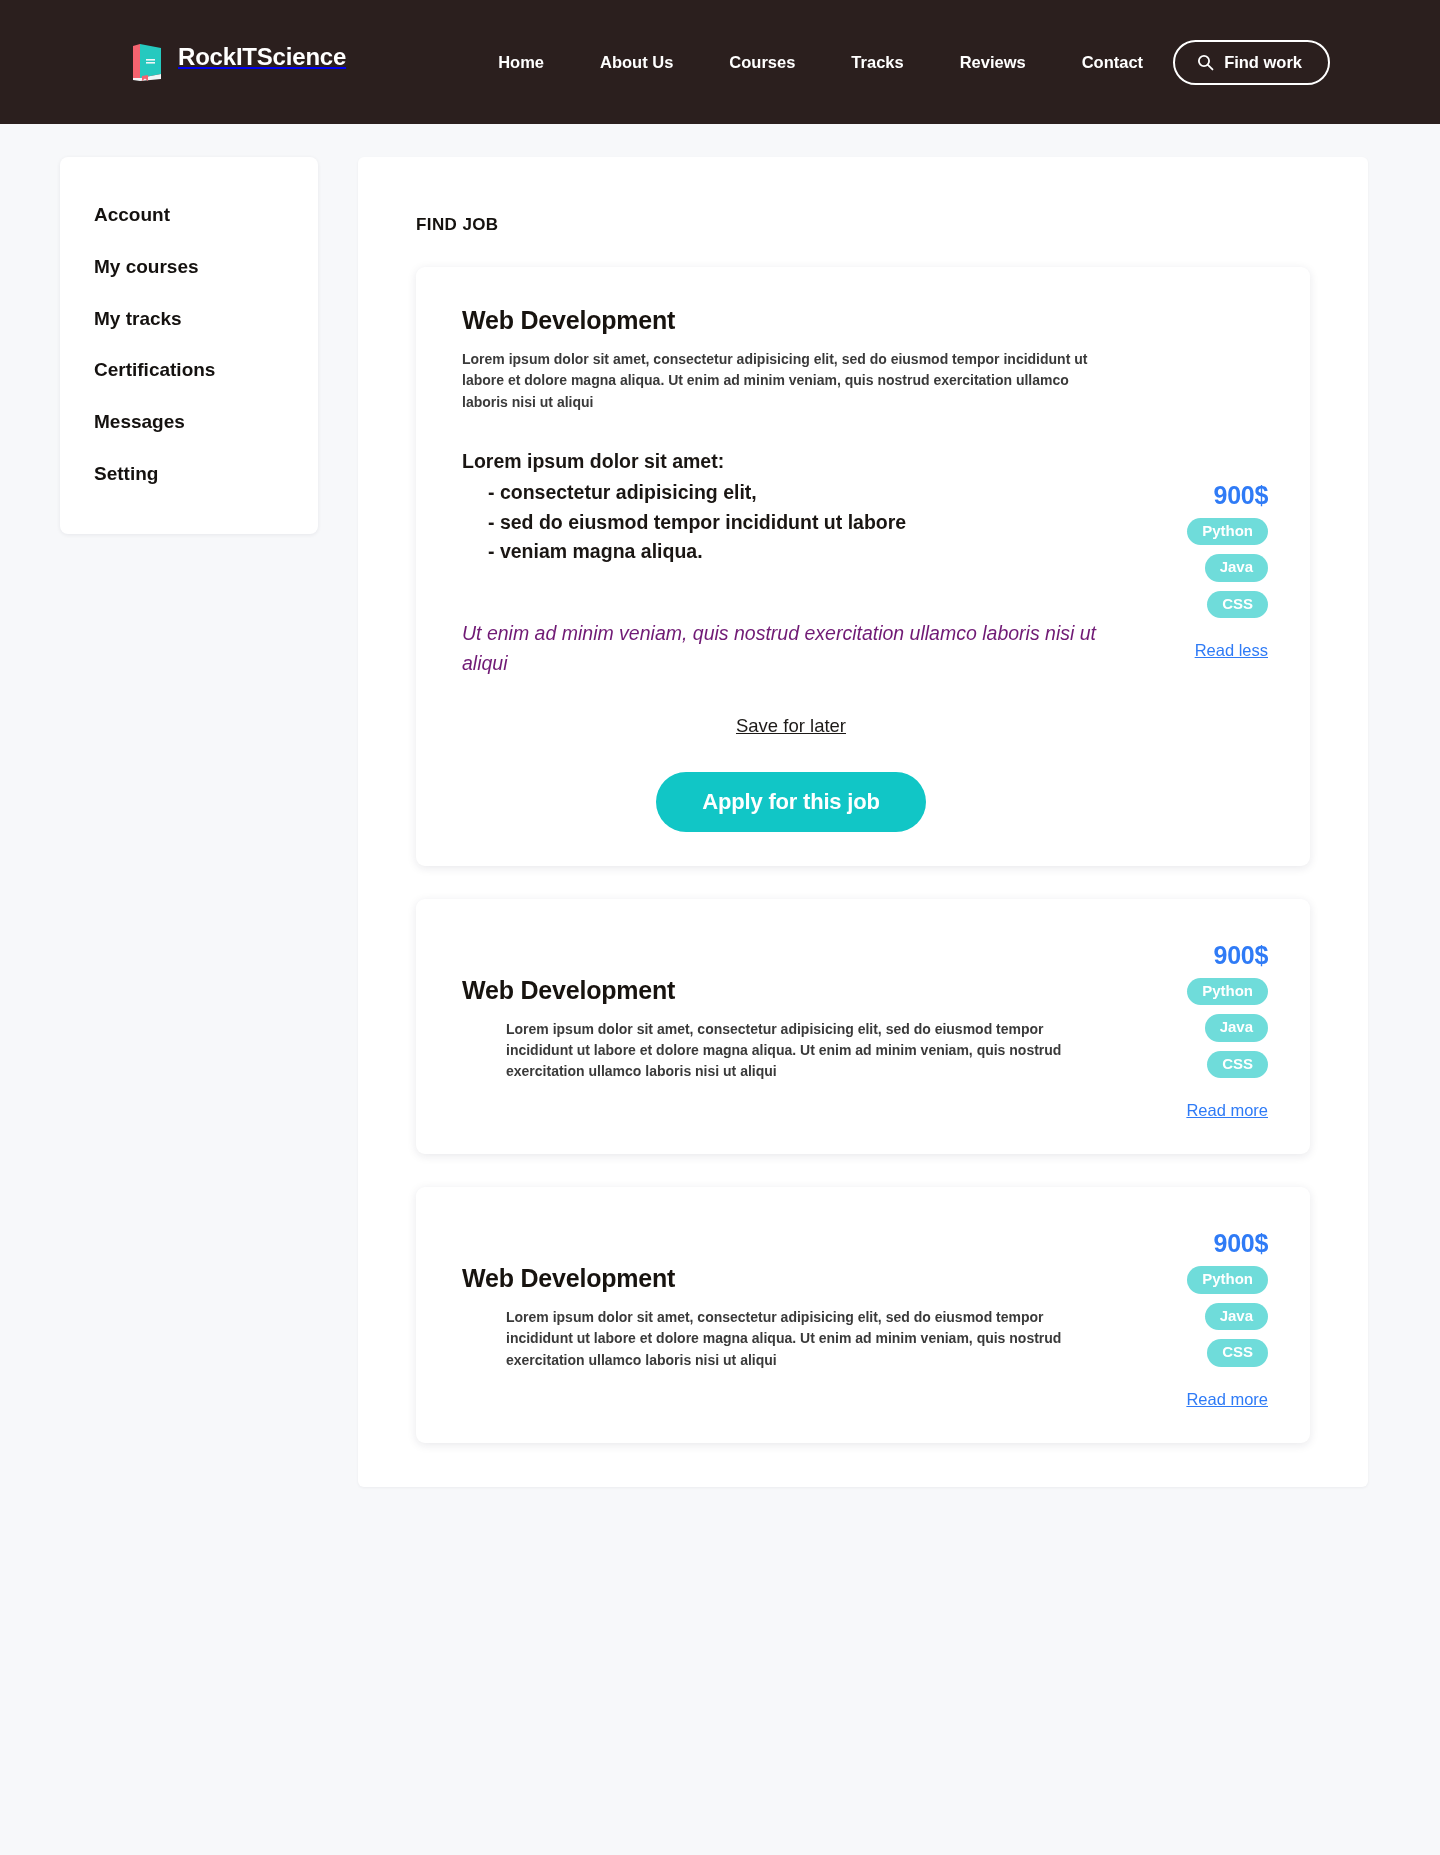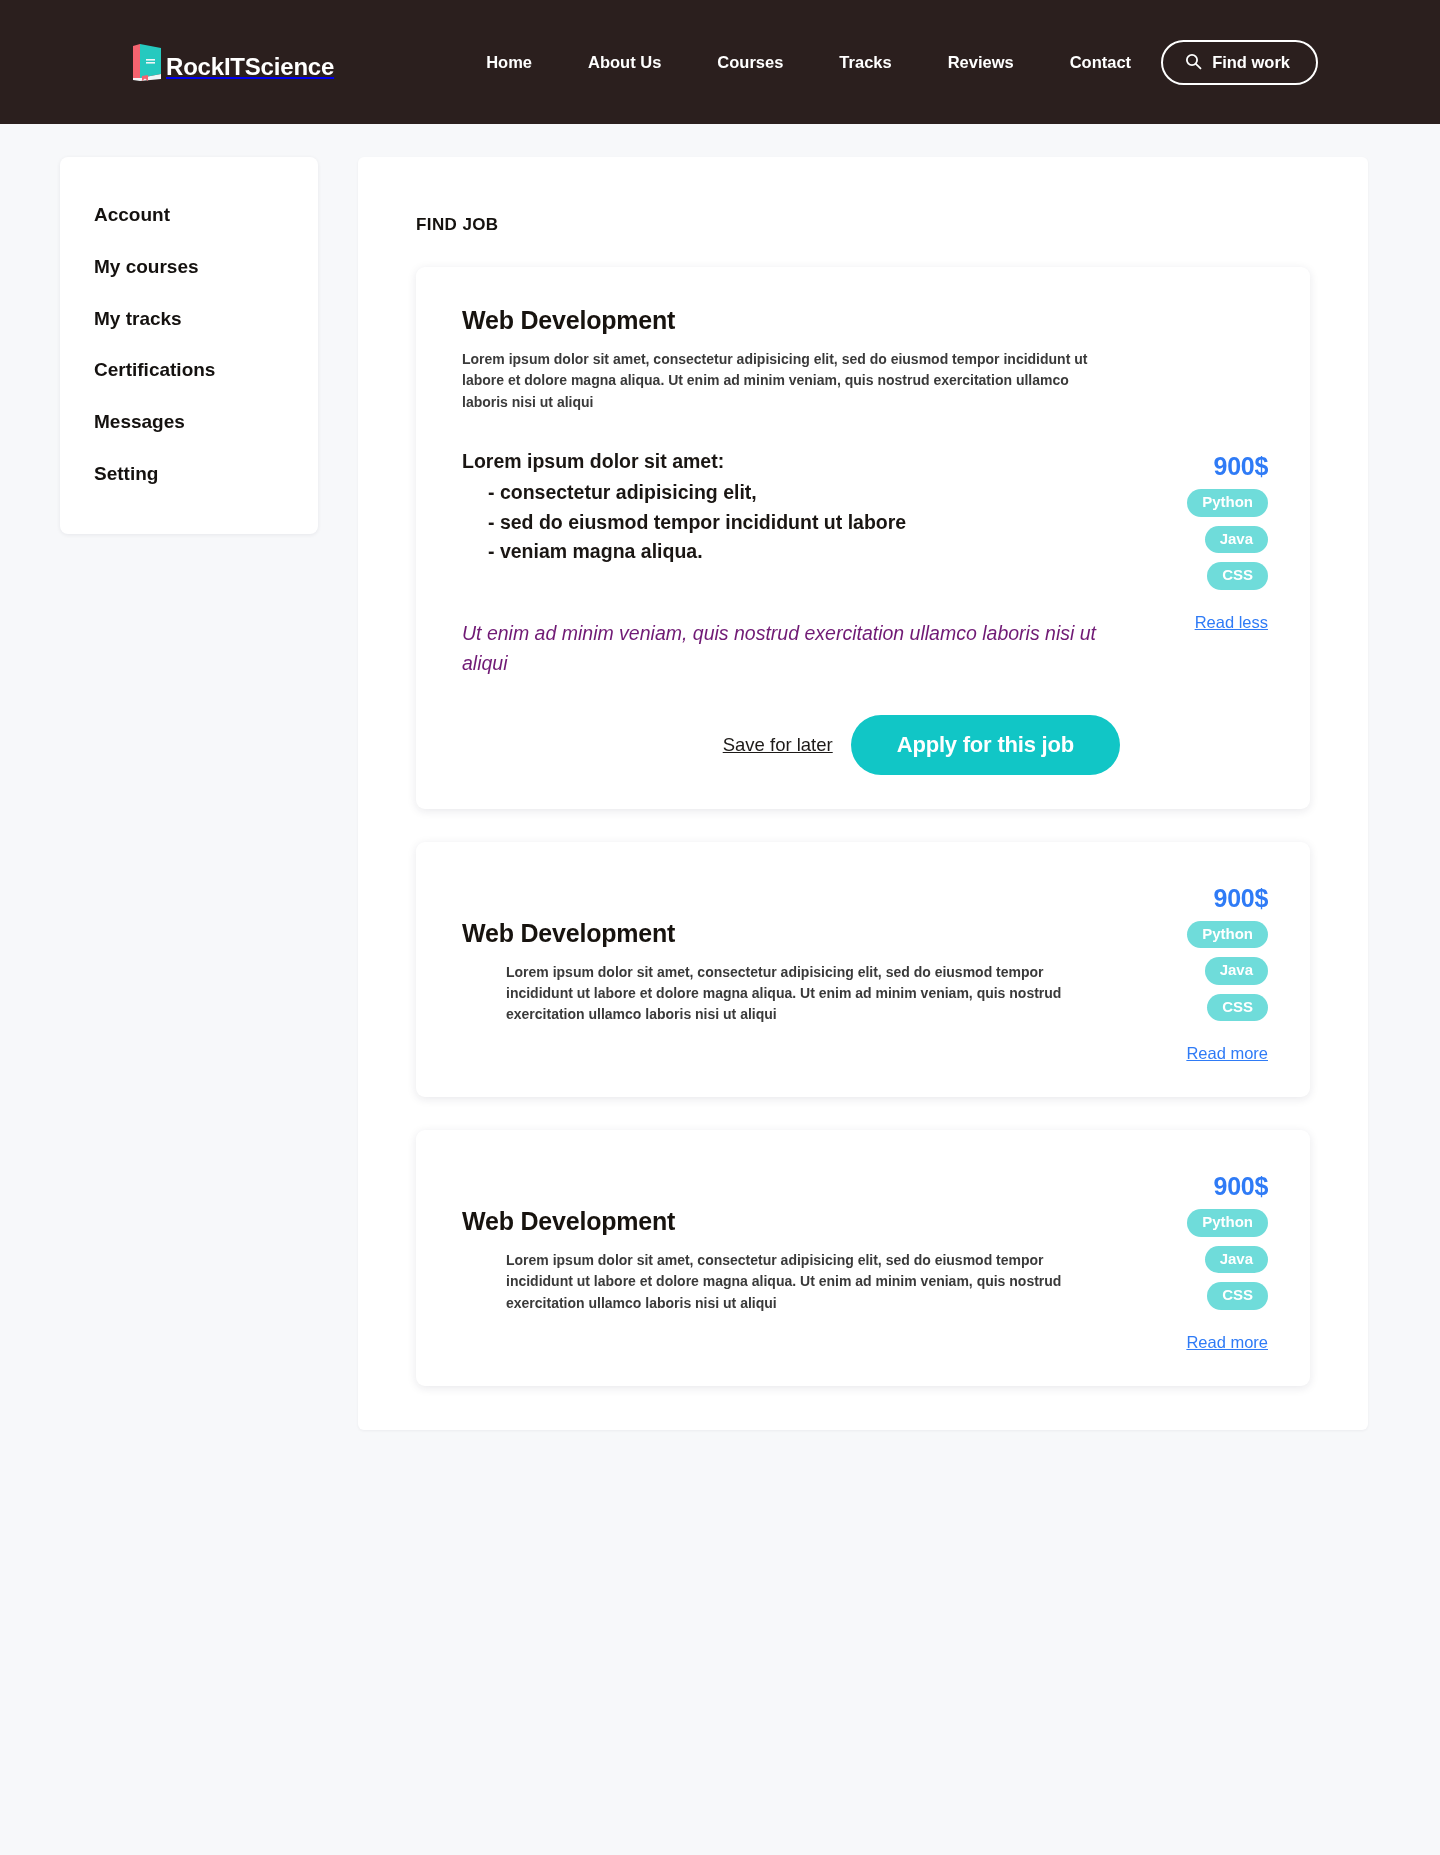--- a/index.html
+++ b/index.html
@@ -18,22 +18,22 @@
   .site-header {
     height: 124px;
     background: #2b1f1e;
     display: flex;
     align-items: center;
     padding: 0 110px 0 130px;
   }
 
   .brand {
     display: flex;
-    align-items: flex-end;
-    gap: 2px;
+    align-items: flex-start;
+    gap: 14px;
     flex: 0 0 auto;
   }
 
   .brand-icon { width: 34px; height: 38px; display: block; }
 
   .brand-name {
     color: #ffffff;
     font-size: 24px;
     font-weight: bold;
     letter-spacing: -0.2px;
@@ -54,20 +54,21 @@
     text-decoration: none;
     padding: 8px 0;
     margin-right: 56px;
     white-space: nowrap;
     cursor: pointer;
   }
   .nav-link:last-of-type { margin-right: 0; }
 
   .find-work-btn {
     display: flex;
+    align-items: center;
     gap: 10px;
     border: 2px solid #ffffff;
     border-radius: 40px;
     background: transparent;
     color: #ffffff;
     font-size: 16.5px;
     font-weight: bold;
     padding: 11px 26px 11px 22px;
     margin-left: 30px;
     cursor: pointer;
@@ -178,22 +179,23 @@
     color: #701a75;
     max-width: 645px;
     font-style: italic;
   }
 
   .job-actions {
     margin-top: 36px;
     display: flex;
     align-items: center;
     justify-content: flex-end;
-    gap: 18px;
+    gap: 35px;
     padding-right: 4px;
+    flex-direction: column;
   }
 
   .save-link {
     font-size: 18.5px;
     color: #1d1a18;
     text-decoration: underline;
     cursor: pointer;
     white-space: nowrap;
   }
 

